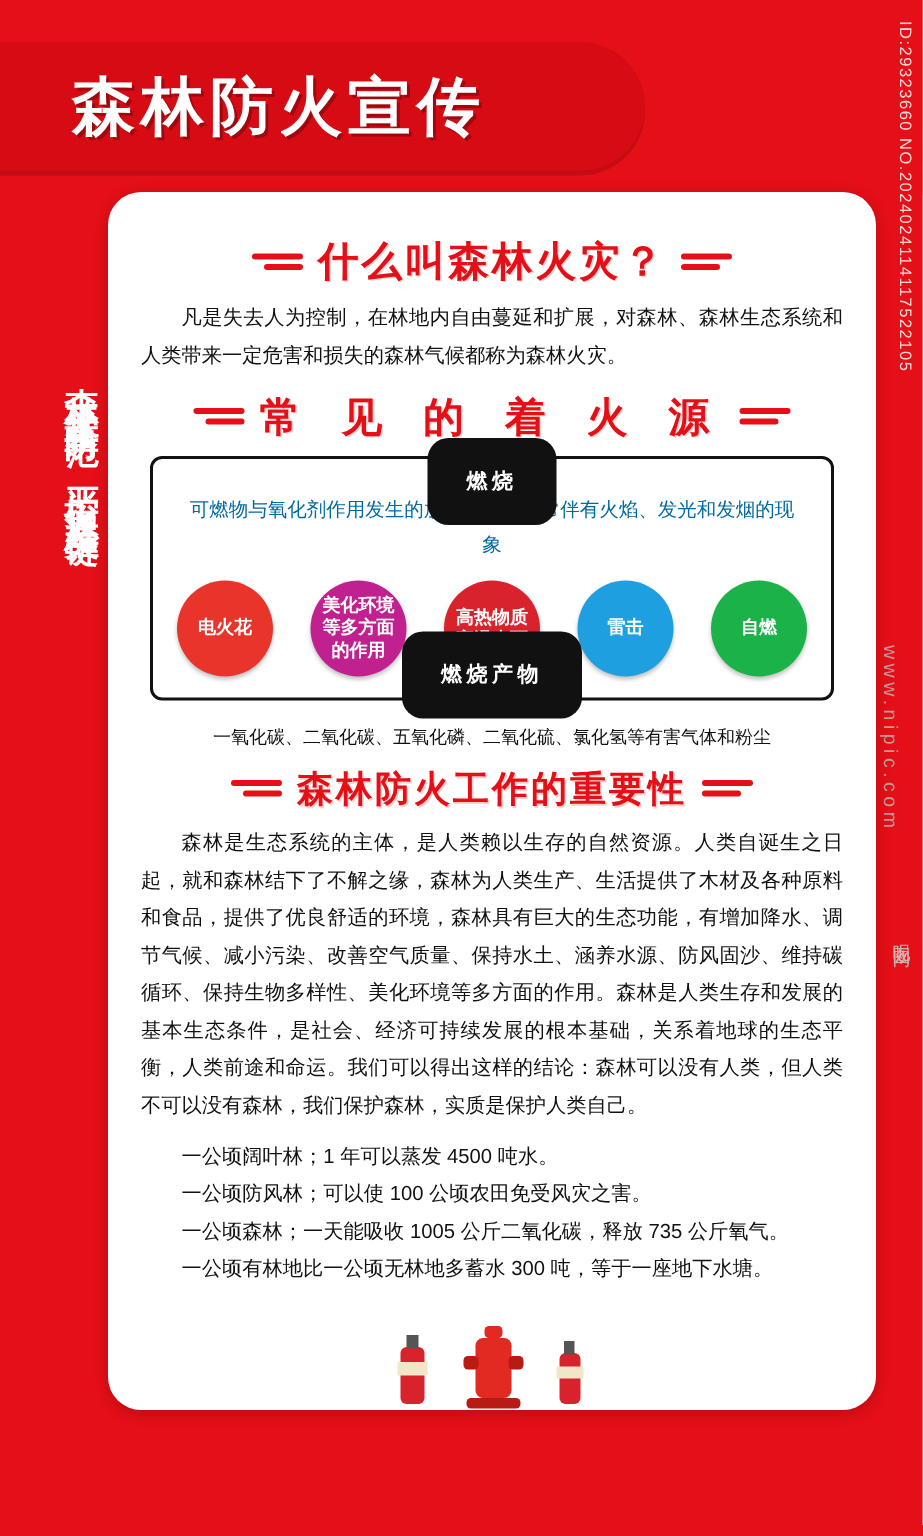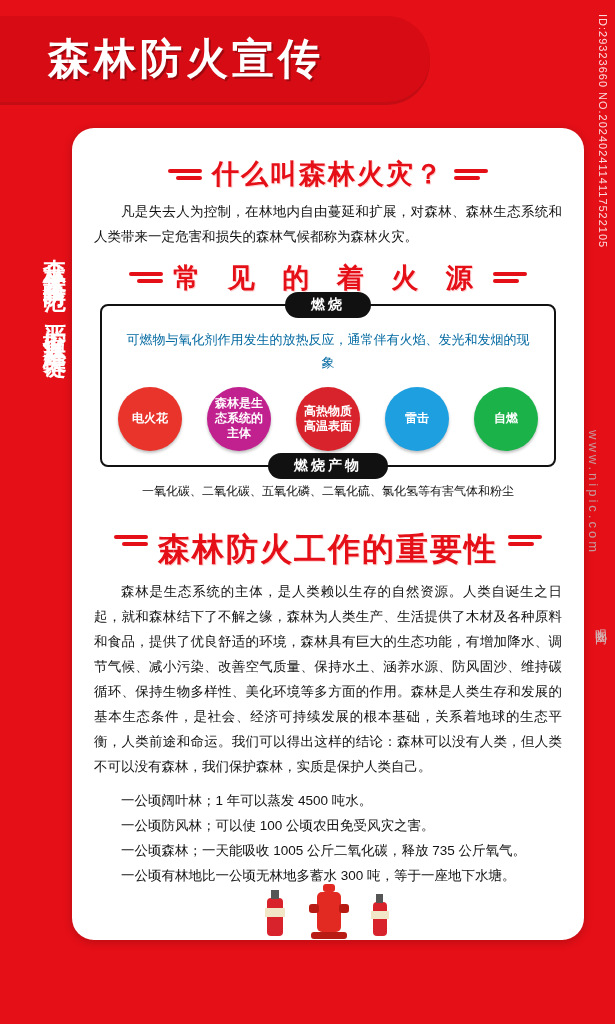--- a/index.html
+++ b/index.html
@@ -9,21 +9,21 @@
     font-family:"Liberation Sans","DejaVu Sans",sans-serif;
     position:relative;overflow:hidden;
   }
   
   .poster{position:absolute;inset:0;background:#e50f17;}
   .poster:before{
     content:"";position:absolute;left:0;top:0;width:100%;height:130px;
     background:#e50f17;
   }
   .title-bar{
-    position:absolute;left:0;top:16px;width:430px;height:86px;
+    position:absolute;left:0;top:28px;width:430px;height:86px;
     background:#d60b14;
     border-radius:0 46px 46px 0;
     box-shadow:0 3px 0 rgba(0,0,0,.15);
   }
   .title-bar .t{
     color:#fff;font-size:42px;font-weight:bold;letter-spacing:4px;
     line-height:86px;margin-left:48px;white-space:nowrap;
     text-shadow:2px 2px 0 rgba(0,0,0,.25);
   }
   .side-text{
@@ -43,40 +43,40 @@
   
   .sec-head{display:flex;align-items:center;justify-content:center;gap:10px;margin:10px 0 8px;}
   .bars{display:flex;flex-direction:column;gap:3px;}
   .bars i{display:block;width:34px;height:4px;background:#e50f17;border-radius:2px;}
   .bars.left i:nth-child(2){width:26px;margin-left:8px;}
   .bars.right i:nth-child(2){width:26px;}
   .sec-title{
     color:#e50f17;font-size:27px;font-weight:bold;letter-spacing:2px;
     text-shadow:1px 1px 0 #ffd2d2;white-space:nowrap;
   }
-  .sec-title.small{font-size:32px;margin-top:18px;}
+  .sec-title.small{font-size:24px;}
   .sec-title.spaced{letter-spacing:10px;}
 
   p.body{
     font-size:13.5px;color:#111;line-height:1.85;text-align:justify;
     margin:4px 0 10px;text-indent:2em;
   }
   p.item{
     font-size:13.5px;color:#111;line-height:1.85;margin:0;text-indent:2em;
   }
 
   
   .diagram{
     border:2px solid #111;border-radius:8px;margin:6px 6px 4px;
     padding:16px 10px 14px;position:relative;
   }
   .pill{
     position:absolute;left:50%;transform:translateX(-50%);
     background:#111;color:#fff;font-size:14px;font-weight:bold;
-    padding:4px 26px;border-radius:14px;letter-spacing:3px;white-space:nowrap;
+    padding:20px 26px;border-radius:14px;letter-spacing:3px;white-space:nowrap;
   }
   .pill.top{top:-14px;}
   .pill.bottom{bottom:-14px;}
   .diagram .desc{
     font-size:13px;line-height:1.8;text-align:center;color:#0369a1;margin:6px 10px 12px;
   }
   .circles{display:flex;justify-content:space-between;padding:0 6px;}
   .circle{
     width:64px;height:64px;border-radius:50%;
     display:flex;align-items:center;justify-content:center;
@@ -148,21 +148,21 @@
       </div>
 
       <div class="diagram">
         <div class="pill top">燃烧</div>
         <div class="desc">可燃物与氧化剂作用发生的放热反应，通常伴有火焰、发光和发烟的现象</div>
         <div class="circles">
           <div class="circle" style="background:#e8342a">
               <span>电火花</span>
             </div>
           <div class="circle" style="background:#c0218f">
-              <span>森林是生态系统的主体</span>
+              <span>美化环境等多方面的作用</span>
             </div>
           <div class="circle" style="background:#d9232c">
               <span>高热物质高温表面</span>
             </div>
           <div class="circle" style="background:#1e9fe0">
               <span>雷击</span>
             </div>
           <div class="circle" style="background:#1bb24a">
               <span>自燃</span>
             </div>

